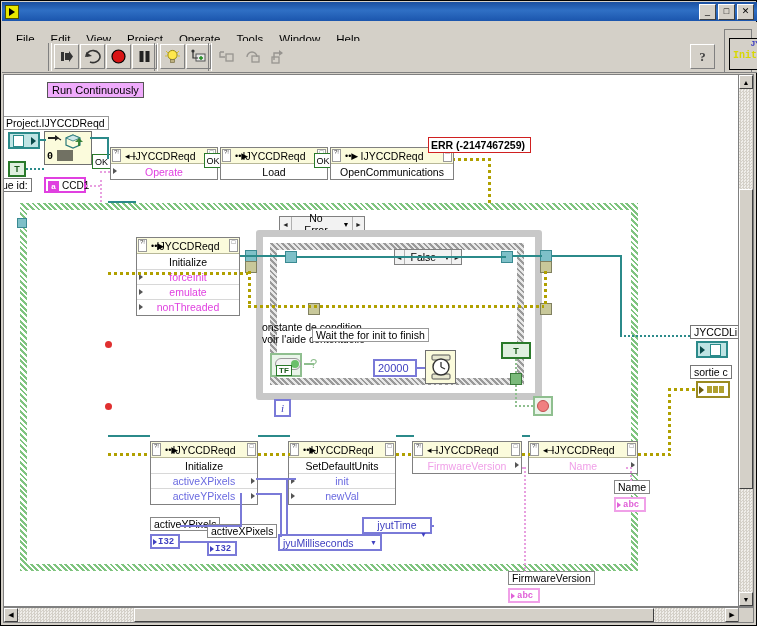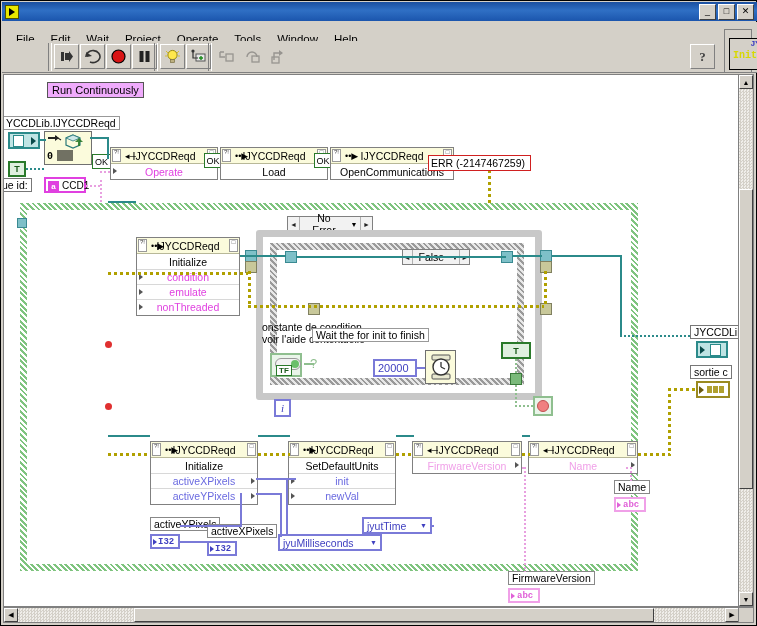--- a/index.html
+++ b/index.html
@@ -106,21 +106,21 @@
   
   .casestruct{position:absolute;box-sizing:border-box;background:#fff;}
   .cs-green{border:7px solid transparent;
     border-image:repeating-linear-gradient(45deg,#7fc47f 0 2px,#ffffff 2px 4px) 7;}
   .cs-gray{border:7px solid transparent;
     border-image:repeating-linear-gradient(45deg,#9a9a9a 0 2px,#e8e8e8 2px 4px) 7;}
   .whileloop{position:absolute;box-sizing:border-box;background:transparent;
     border:7px solid #c8c8c8;border-radius:3px;}
 
   .selector{position:absolute;height:16px;background:#f2f2f2;border:1px solid #808080;
-    display:flex;align-items:center;box-sizing:border-box;font-size:10.5px;margin-left:8px;}
+    display:flex;align-items:center;box-sizing:border-box;font-size:10.5px;}
   .selector .ar{width:11px;height:14px;display:flex;align-items:center;justify-content:center;
     font-size:7px;color:#222;border-right:1px solid #b0b0b0;}
   .selector .ar.r{border-right:none;border-left:1px solid #b0b0b0;}
   .selector .txt{padding:0 6px;flex:1;text-align:center;}
   .selector .dd{width:12px;text-align:center;font-size:7px;}
 
   
   .w{position:absolute;} 
   .w-ref{background:#2b8a8a;} 
   .w-blue{background:#7a7ad8;}
@@ -198,21 +198,21 @@
     <div class="ti-btns">
       <div class="ti-b">_</div>
       <div class="ti-b">□</div>
       <div class="ti-b">✕</div>
     </div>
   </div>
 
   <div class="menubar">
     <div class="menu-item">File</div>
     <div class="menu-item">Edit</div>
-    <div class="menu-item">Wait</div>
+    <div class="menu-item">View</div>
     <div class="menu-item">Project</div>
     <div class="menu-item">Operate</div>
     <div class="menu-item">Tools</div>
     <div class="menu-item">Window</div>
     <div class="menu-item">Help</div>
   </div>
 
   <div class="toolbar">
     <div class="tb-sep" style="left:46px"></div>
 
@@ -285,21 +285,21 @@
     <div class="inner">
       <span class="jy">JY</span>
       <span class="init">Init</span>
     </div>
   </div>
 
   <div class="canvas">
 
     <div class="tip" style="left:43px;top:7px;">Run Continuously</div>
 
-    <div class="lbl" style="left:-2px;top:41px;">YCCDLib.IJYCCDReqd</div>
+    <div class="lbl" style="left:-2px;top:41px;">Project.IJYCCDReqd</div>
     <div class="term-ref" style="left:4px;top:57px;width:32px;height:17px;">
       <span class="pg"></span>
       <span class="ar"></span>
     </div>
 
     <div class="axopen" style="left:40px;top:56px;width:48px;height:34px;">
       <svg width="46" height="32" viewBox="0 0 46 32">
         <path d="M4 6 h8 l-1 -2 M4 6 h9 l3 2" fill="none" stroke="#222" stroke-width="1.2"></path>
         <path d="M3 5 h7 v-2 l4 3 -4 3 v-2 h-7 z" fill="#222"></path>
         <path d="M28 3 l7 3 v7 l-7 3 -7 -3 v-7 z" fill="none" stroke="#2a7a7a" stroke-width="1.2"></path>
@@ -365,21 +365,21 @@
         <span class="corner-l">?!</span>
         <span class="glyph">••▶</span>
         <span>IJYCCDReqd</span>
         <span class="corner-r">□</span>
       </div>
       <div class="ax-row first">
         <span>OpenCommunications</span>
       </div>
     </div>
 
-    <div class="errbox" style="left:424px;top:80px;width:103px;height:16px;line-height:14px;">ERR (-2147467259)</div>
+    <div class="errbox" style="left:424px;top:62px;width:103px;height:16px;line-height:14px;font-weight:bold;">ERR (-2147467259)</div>
 
     <div class="casestruct cs-green" style="left:16px;top:128px;width:618px;height:368px;"></div>
     <div class="selector" style="left:275px;top:141px;width:86px;">
       <span class="ar">◄</span>
       <span class="txt">No Error</span>
       <span class="dd">▼</span>
       <span class="ar r">►</span>
     </div>
     <div class="tunnel teal" style="left:13px;top:143px;width:10px;height:10px;"></div>
 
@@ -388,21 +388,21 @@
         <span class="corner-l">?!</span>
         <span class="glyph">••▶</span>
         <span>IJYCCDReqd</span>
         <span class="corner-r">□</span>
       </div>
       <div class="ax-row first">
         <span>Initialize</span>
       </div>
       <div class="ax-row m">
         <span class="arr-l"></span>
-        <span>condition</span>
+        <span>forceInit</span>
       </div>
       <div class="ax-row m">
         <span class="arr-l"></span>
         <span>emulate</span>
       </div>
       <div class="ax-row m">
         <span class="arr-l"></span>
         <span>nonThreaded</span>
       </div>
     </div>
@@ -559,21 +559,21 @@
 
     <div class="lbl" style="left:203px;top:449px;border-color:#888;">activeXPixels</div>
     <div class="term-i32" style="left:203px;top:466px;width:30px;height:15px;">I32</div>
 
     <div class="w w-blue" style="left:252px;top:403px;width:40px;height:2px;"></div>
     <div class="w w-blue" style="left:252px;top:418px;width:26px;height:2px;"></div>
     <div class="w w-blue" style="left:176px;top:450px;width:62px;height:2px;"></div>
     <div class="w w-blue" style="left:236px;top:418px;width:2px;height:34px;"></div>
     <div class="w w-blue" style="left:176px;top:466px;width:28px;height:2px;"></div>
 
-    <div class="term-enum" style="left:358px;top:442px;width:70px;height:17px;">
+    <div class="term-enum" style="left:358px;top:442px;width:70px;height:17px;flex-direction:column;">
       <span>jyutTime</span>
       <span class="dd">▼</span>
     </div>
     <div class="term-enum" style="left:274px;top:459px;width:104px;height:17px;">
       <span>jyuMilliseconds</span>
       <span class="dd">▼</span>
     </div>
     <div class="w w-blue" style="left:282px;top:403px;width:2px;height:58px;"></div>
     <div class="w w-blue" style="left:276px;top:418px;width:2px;height:44px;"></div>
     <div class="w w-blue" style="left:428px;top:450px;width:2px;height:2px;"></div>

